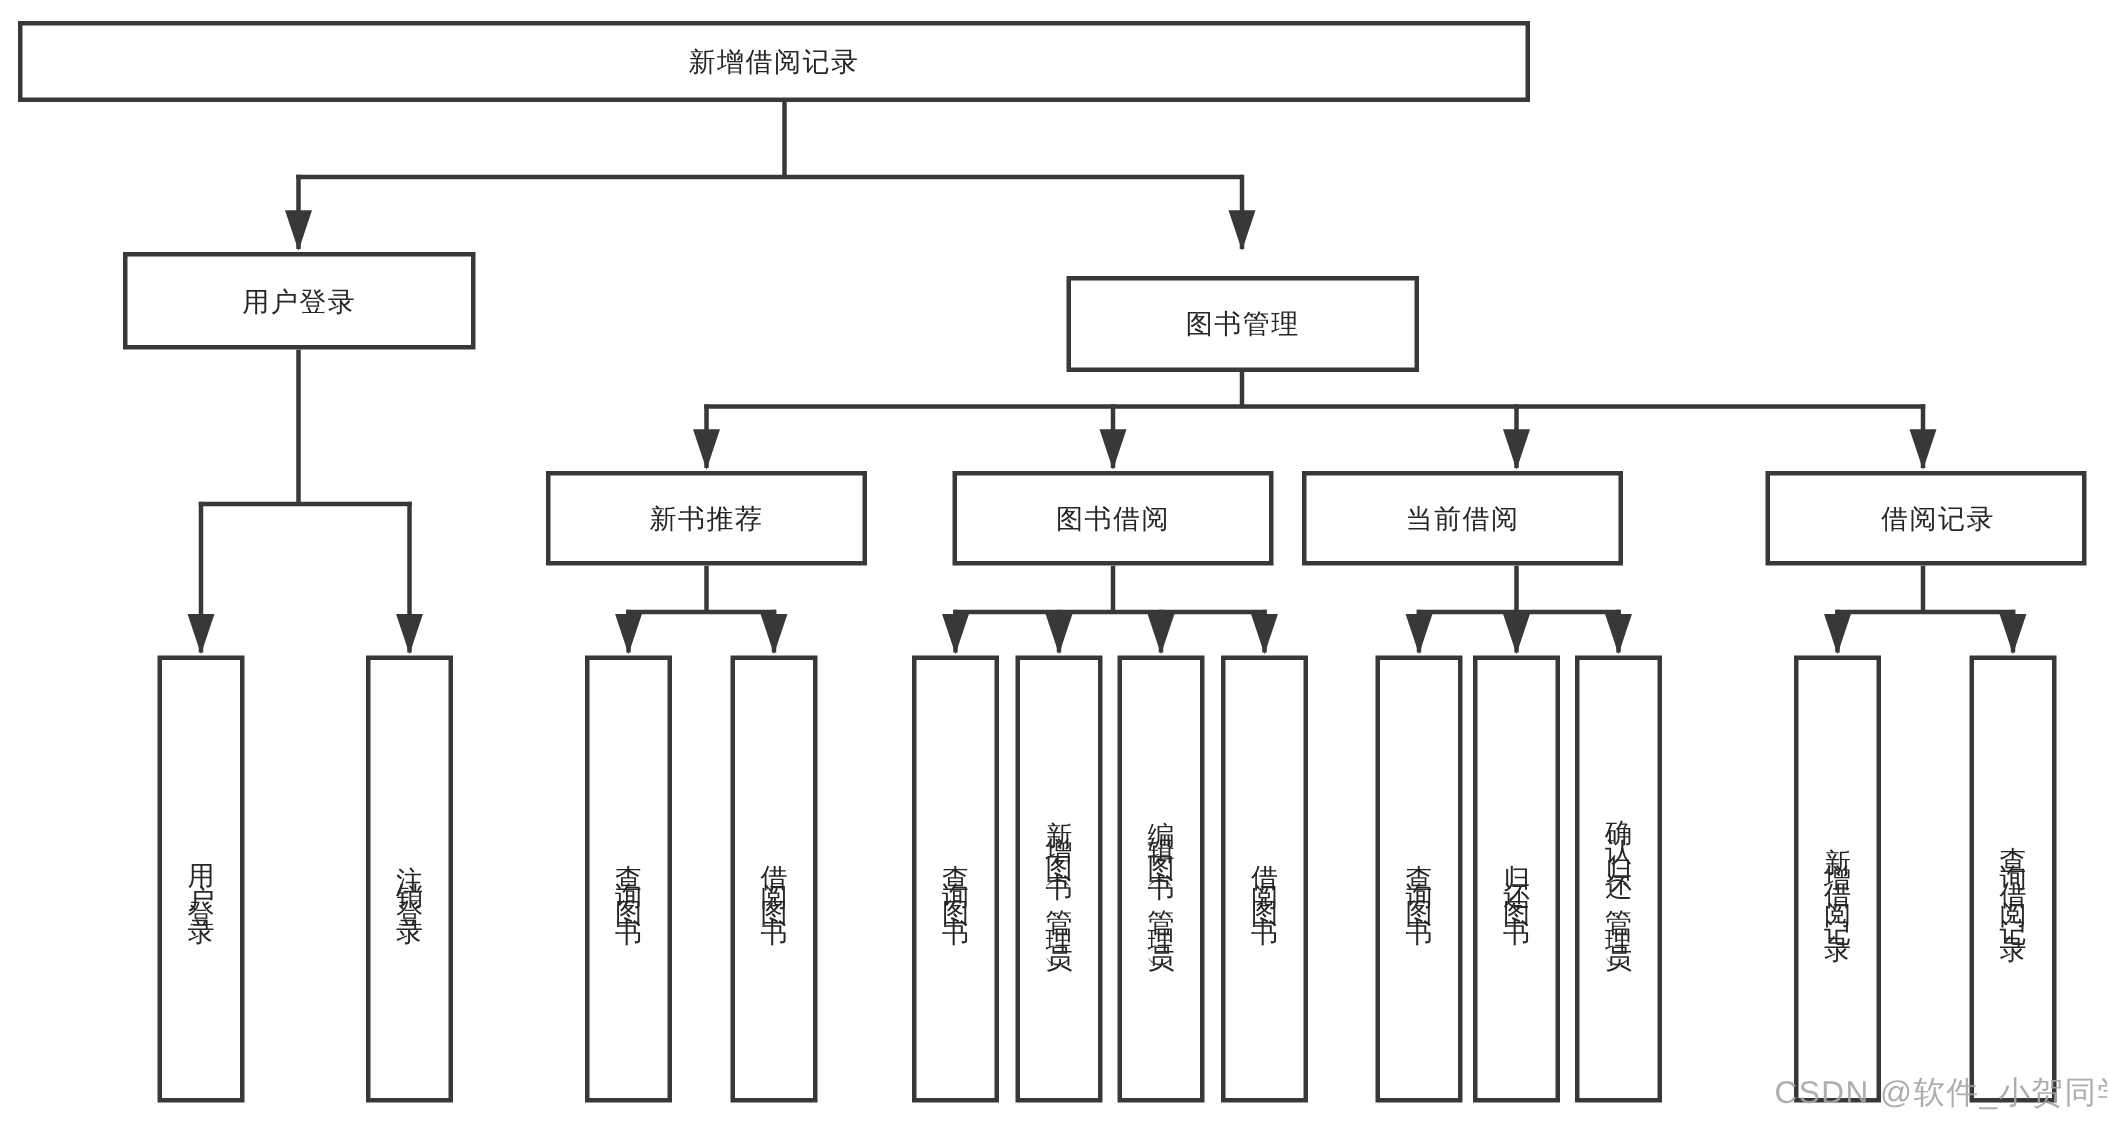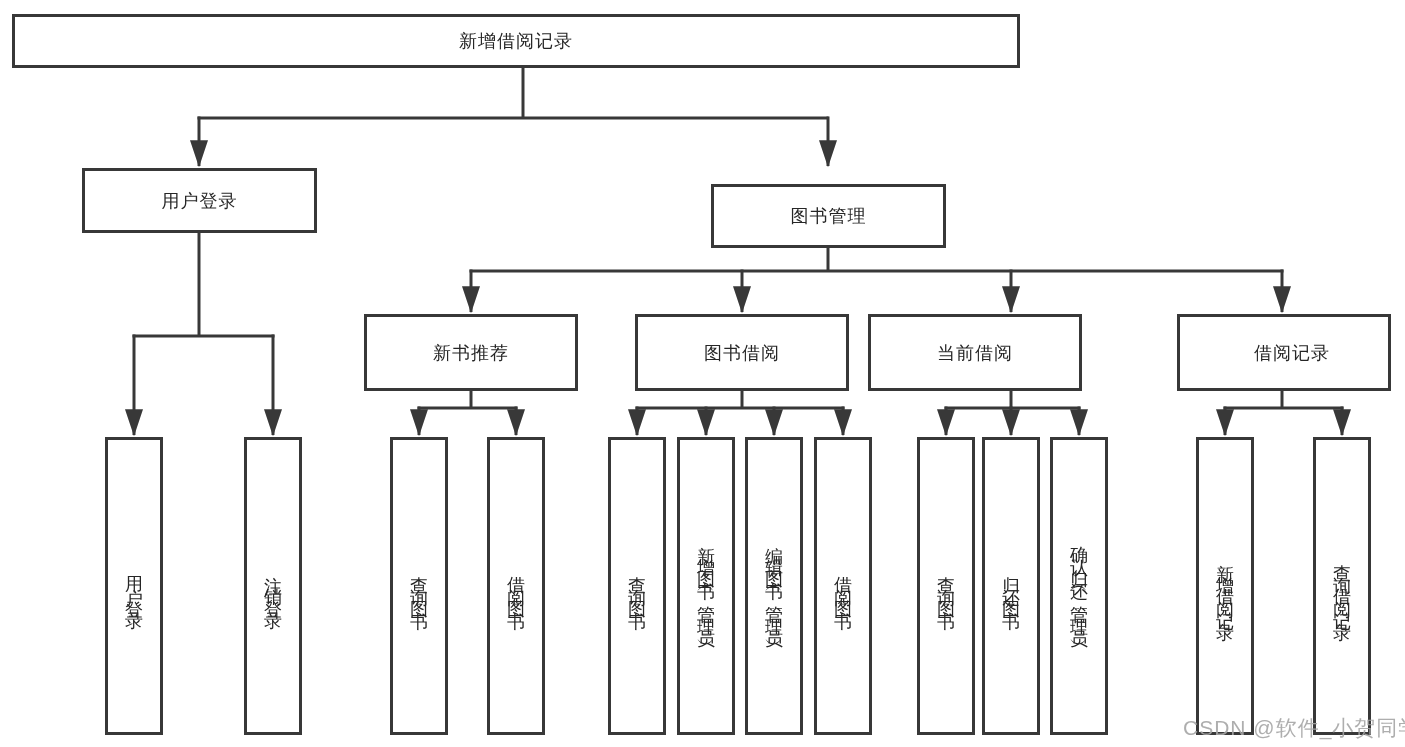--- a/index.html
+++ b/index.html
@@ -43,21 +43,21 @@
     font-size: 18px;
     letter-spacing: 12px;
     line-height: 1;
     width: 58px;
     top: 437px;
     height: 298px;
   }
   .root-box   { left: 12px;  top: 14px;  width: 1008px; height: 54px; }
   .lv2-a      { left: 82px;  top: 168px; width: 235px;  height: 65px; }
   .lv2-b      { left: 711px; top: 184px; width: 235px;  height: 64px; }
-  .lv3        { top: 314px;  height: 77px; width: 214px; }
+  .lv3        { top: 314px;  height: 63px; width: 214px; }
   .lv3-a { left: 364px; }
   .lv3-b { left: 635px; }
   .lv3-c { left: 868px; }
   .lv3-d { left: 1177px; padding-left: 16px; }
   .leaf-1a { left: 105px; }
   .leaf-1b { left: 244px; }
   .leaf-2a { left: 390px; }
   .leaf-2b { left: 487px; }
   .leaf-3a { left: 608px; }
   .leaf-3b { left: 677px; }

